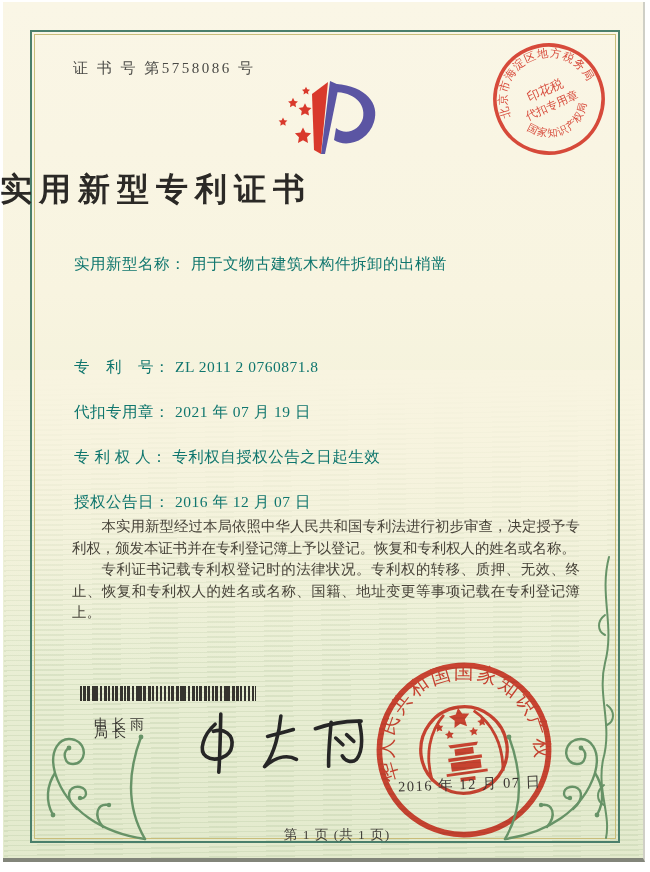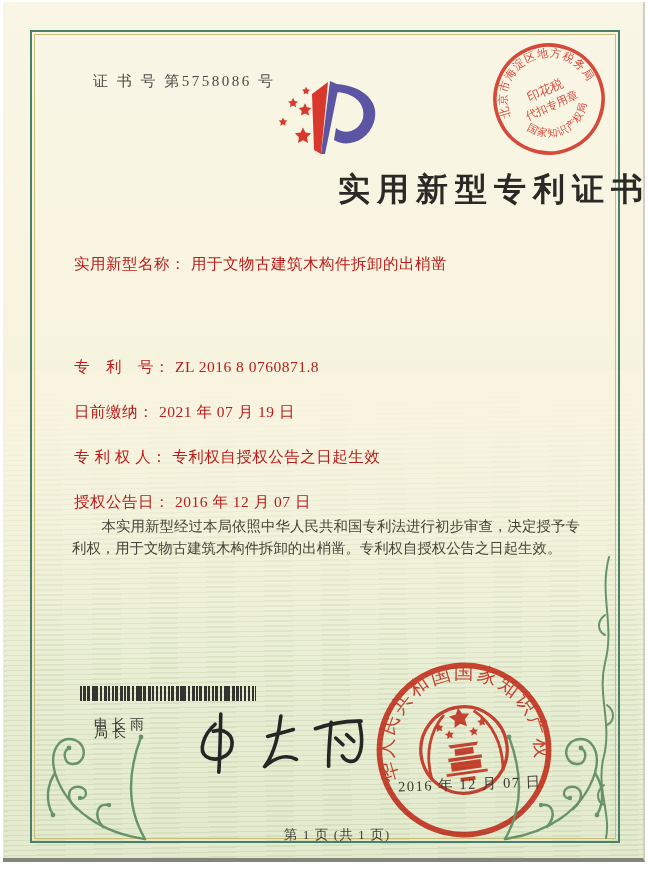--- a/index.html
+++ b/index.html
@@ -22,29 +22,29 @@
   .guilloche::before{
     content:"";position:absolute;inset:0;
     background:linear-gradient(180deg,#f8f4e0 0%,rgba(248,244,224,0) 62%);
   }
   .frame{
     position:absolute;left:30px;top:30px;width:590px;height:813px;
     border:2px solid #4a7f6b;box-sizing:border-box;
   }
   .frame::before{content:"";position:absolute;inset:2px;border:1px solid #c9bd7a;}
   .cert-no{
-    position:absolute;left:73px;top:72px;font-size:15px;letter-spacing:2.5px;color:#4a4a46;margin-left:20px;
+    position:absolute;left:73px;top:59px;font-size:15px;letter-spacing:2.5px;color:#4a4a46;
   }
   .logo{position:absolute;left:262px;top:76px;width:126px;height:94px;}
   .title{
-    position:absolute;left:0;right:0;top:168px;text-align:right;
+    position:absolute;left:0;right:0;top:168px;text-align:left;
     font-size:32px;font-weight:700;letter-spacing:7px;color:#2b2926;
   }
   .frow{
-    position:absolute;left:74px;right:66px;font-size:15.5px;color:#b91c1c;
+    position:absolute;left:74px;right:66px;font-size:15.5px;color:#0f766e;
     letter-spacing:0.5px;white-space:nowrap;
   }
   .frow .val{margin-left:5px;}
   .f0{top:254px}.f1{top:312px}.f2{top:357px}.f3{top:402px}.f4{top:447px}.f5{top:492px}
   .paras{
     position:absolute;left:72px;top:516px;width:508px;
     font-size:14.4px;line-height:21.6px;color:#474339;text-align:justify;
   }
   .paras p{margin:0;text-indent:2.05em;}
   .barcode{
@@ -119,34 +119,35 @@
     <text x="70" y="64" font-size="14" fill="#d9392c" text-anchor="middle" font-family="Liberation Serif,serif">印花税</text>
     <text x="70" y="82" font-size="12.5" fill="#d9392c" text-anchor="middle" font-family="Liberation Serif,serif">代扣专用章</text>
   </svg>
 
   <div class="title">实用新型专利证书</div>
 
   <div class="frow f0">
     <span class="lbl">实用新型名称：</span><span class="val">用于文物古建筑木构件拆卸的出梢凿</span>
   </div>
   <div class="frow f2">
-    <span class="lbl">专　利　号：</span><span class="val">ZL 2016 8 0760871.8</span>
+    <span class="lbl">专　利　号：</span><span class="val">ZL 2011 2 0760871.8</span>
   </div>
   <div class="frow f3">
-    <span class="lbl">日前缴纳：</span><span class="val">2021 年 07 月 19 日</span>
+    <span class="lbl">代扣专用章：</span><span class="val">2021 年 07 月 19 日</span>
   </div>
   <div class="frow f4">
     <span class="lbl">专 利 权 人：</span><span class="val">专利权自授权公告之日起生效</span>
   </div>
   <div class="frow f5">
     <span class="lbl">授权公告日：</span><span class="val">2016 年 12 月 07 日</span>
   </div>
 
   <div class="paras">
-    <p>本实用新型经过本局依照中华人民共和国专利法进行初步审查，决定授予专利权，用于文物古建筑木构件拆卸的出梢凿。专利权自授权公告之日起生效。</p>
+    <p>本实用新型经过本局依照中华人民共和国专利法进行初步审查，决定授予专利权，颁发本证书并在专利登记簿上予以登记。恢复和专利权人的姓名或名称。</p>
+    <p>专利证书记载专利权登记时的法律状况。专利权的转移、质押、无效、终止、恢复和专利权人的姓名或名称、国籍、地址变更等事项记载在专利登记簿上。</p>
   </div>
 
   <div class="barcode"></div>
 
   <div class="signer-title">局长</div>
   <div class="signer-name">申长雨</div>
 
   <svg class="signature" viewBox="0 0 196 84" xmlns="http://www.w3.org/2000/svg">
     <g fill="none" stroke="#262626" stroke-width="3.6" stroke-linecap="round" stroke-linejoin="round">
       <path d="M34,16 C22,26 16,42 24,48 C32,54 48,50 50,38 C52,27 43,20 32,23"></path>

